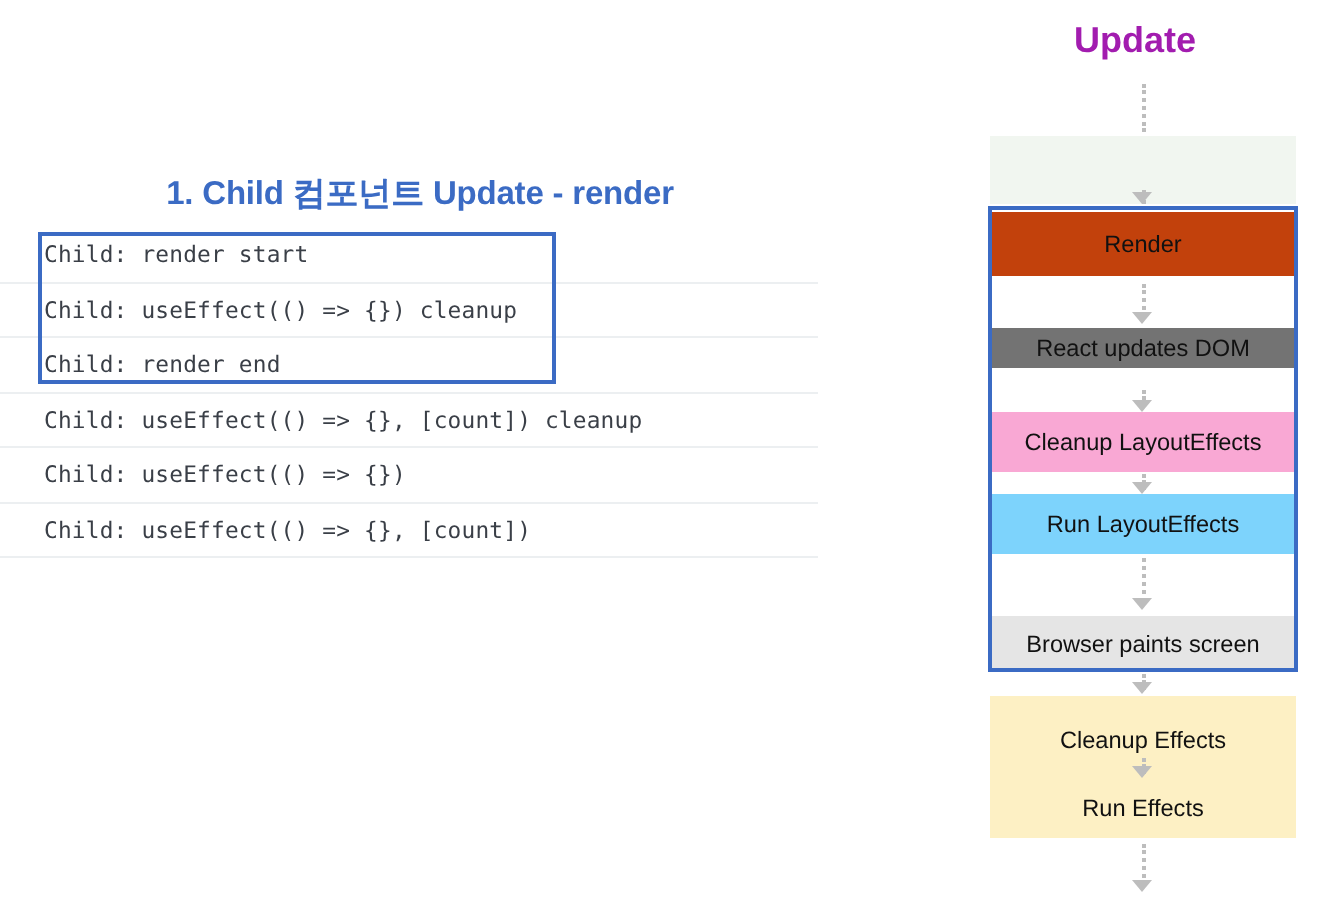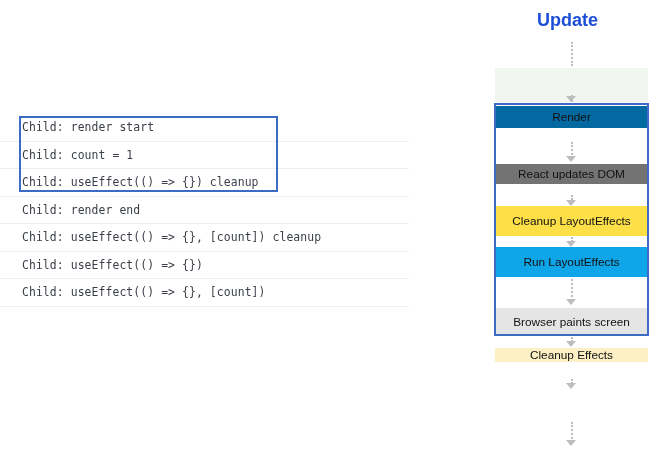--- a/index.html
+++ b/index.html
@@ -85,21 +85,21 @@
   }
 
   #flow-title {
     position: absolute;
     left: 0;
     top: 10px;
     width: 195px;
     text-align: center;
     font-size: 18px;
     font-weight: bold;
-    color: #1d4ed8;
+    color: #a21caf;
   }
 
   .flow-box {
     position: absolute;
     left: 25px;
     width: 153px;
     box-sizing: border-box;
     text-align: center;
     font-size: 11.8px;
     color: #111111;
@@ -141,30 +141,28 @@
     box-sizing: border-box;
     pointer-events: none;
     z-index: 6;
   }
 </style>
 </head>
 <body>
 
 <div id="left-panel">
 
+  <div id="section-title">1. Child 컴포넌트 Update - render</div>
 
   <div id="console-log">
 
     <div class="log-row">
       <span class="log-text">Child: render start</span>
     </div>
 
-    <div class="log-row">
-      <span class="log-text">Child: count = 1</span>
-    </div>
 
     <div class="log-row">
       <span class="log-text">Child: useEffect(() =&gt; {}) cleanup</span>
     </div>
 
     <div class="log-row">
       <span class="log-text">Child: render end</span>
     </div>
 
     <div class="log-row">
@@ -188,48 +186,49 @@
 
   <div id="flow-title">Update</div>
 
   <div class="connector" style="top:42px;height:24px;"></div>
 
   <div class="flow-box faint" style="top:68px;height:34px;"></div>
 
   <div class="connector" style="top:95px;height:7px;"></div>
   <div class="arrowhead" style="top:96px;"></div>
 
-  <div class="flow-box" style="top:106px;height:22px;background:#0369a1;">Render</div>
+  <div class="flow-box" style="top:106px;height:32px;background:#c2410c;">Render</div>
 
   <div class="connector" style="top:142px;height:16px;"></div>
   <div class="arrowhead" style="top:156px;"></div>
 
   <div class="flow-box" style="top:164px;height:20px;background:#737373;">React updates DOM</div>
 
   <div class="connector" style="top:195px;height:8px;"></div>
   <div class="arrowhead" style="top:200px;"></div>
 
-  <div class="flow-box" style="top:206px;height:30px;background:#fde047;">Cleanup LayoutEffects</div>
+  <div class="flow-box" style="top:206px;height:30px;background:#f9a8d4;">Cleanup LayoutEffects</div>
 
   <div class="connector" style="top:237px;height:8px;"></div>
   <div class="arrowhead" style="top:241px;"></div>
 
-  <div class="flow-box" style="top:247px;height:30px;background:#0ea5e9;">Run LayoutEffects</div>
+  <div class="flow-box" style="top:247px;height:30px;background:#7dd3fc;">Run LayoutEffects</div>
 
   <div class="connector" style="top:279px;height:22px;"></div>
   <div class="arrowhead" style="top:299px;"></div>
 
   <div class="flow-box" style="top:308px;height:28px;background:#e5e5e5;">Browser paints screen</div>
 
   <div class="connector" style="top:337px;height:8px;"></div>
   <div class="arrowhead" style="top:341px;"></div>
 
-  <div class="flow-box" style="top:348px;height:14px;background:#fdf0c4;">Cleanup Effects</div>
+  <div class="flow-box" style="top:348px;height:44px;background:#fdf0c4;">Cleanup Effects</div>
 
   <div class="connector" style="top:379px;height:8px;"></div>
   <div class="arrowhead" style="top:383px;"></div>
 
+  <div class="flow-box" style="top:389px;height:30px;background:#fdf0c4;">Run Effects</div>
 
   <div class="connector" style="top:422px;height:20px;"></div>
   <div class="arrowhead" style="top:440px;"></div>
 
   <div id="flow-focus-rect"></div>
 </div>
 
 </body></html>

